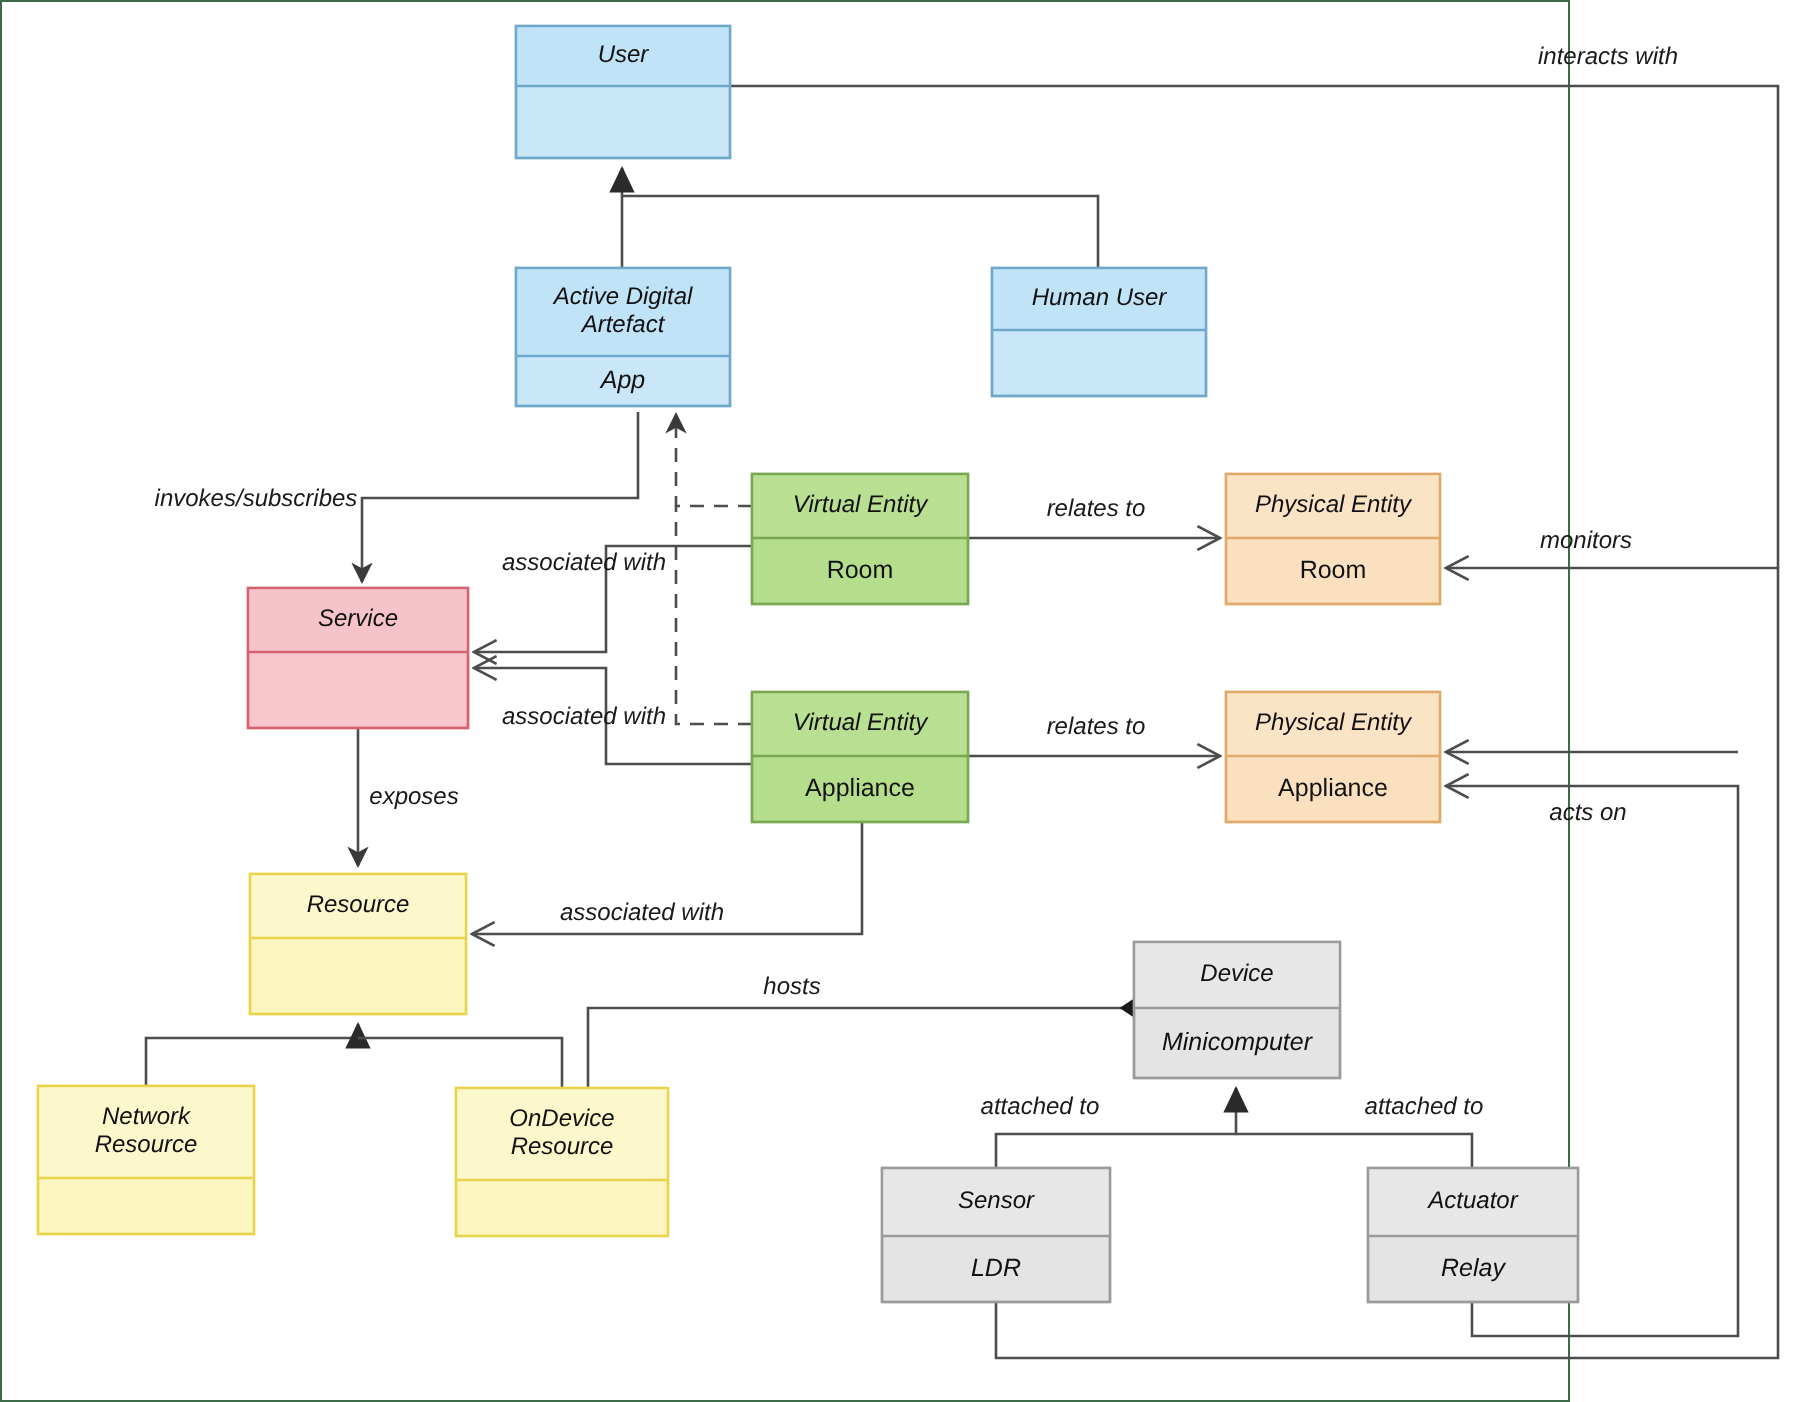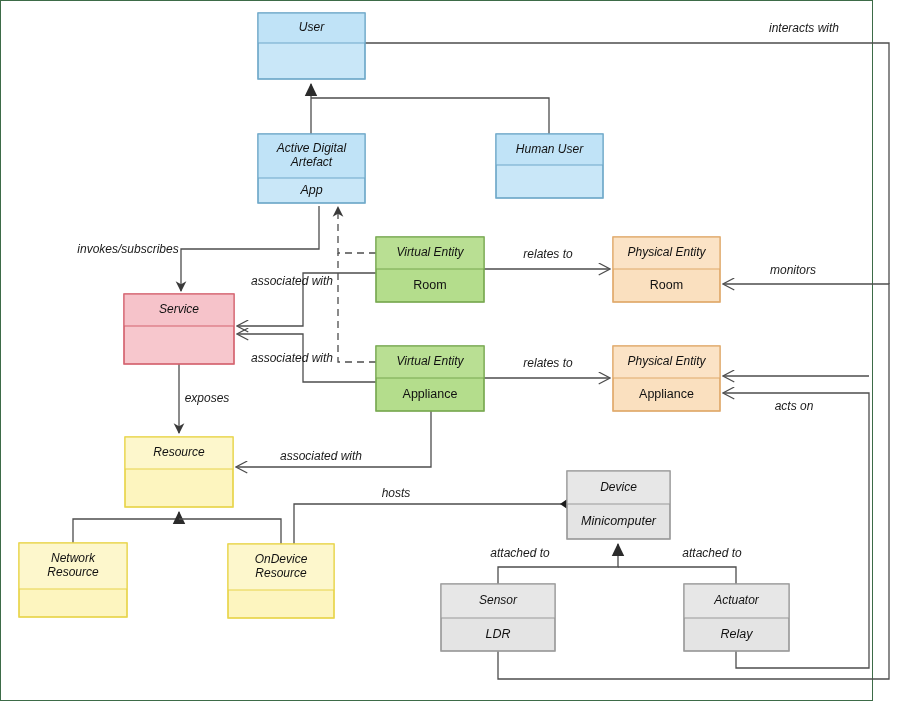--- a/index.html
+++ b/index.html
@@ -1,19 +1,19 @@
 <!DOCTYPE html>
 <html><head>
 <meta charset="utf-8">
 <title>IoT Domain Model Diagram</title>
 <style>
   html,body{margin:0;padding:0;background:#ffffff;}
   body{width:903px;height:701px;overflow:hidden;
        font-family:"Liberation Sans","DejaVu Sans",sans-serif;}
-  #canvas{position:relative;width:873px;height:701px;box-sizing:border-box;
+  #canvas{position:relative;width:785px;height:701px;box-sizing:border-box;
           border:1px solid #3d6b47;background:#ffffff;}
   svg#diagram{position:absolute;left:0;top:0;width:903px;height:701px;display:block;}
   .cls-title{font-style:italic;font-size:12px;}
   .cls-inst{font-size:12.5px;}
   .edge-label{font-style:italic;font-size:12px;fill:#1a1a1a;}
   text{dominant-baseline:middle;text-anchor:middle;fill:#111111;}
 </style>
 </head>
 <body>
 

